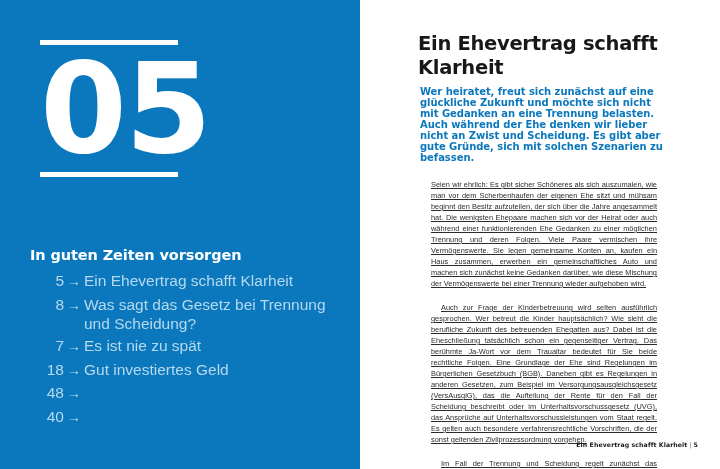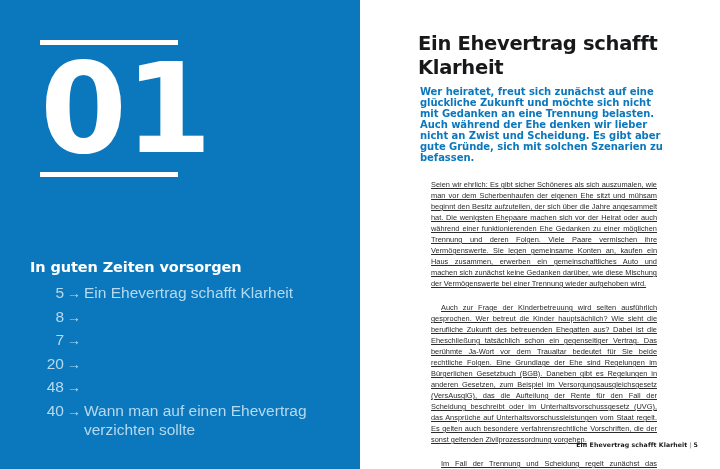--- a/index.html
+++ b/index.html
@@ -63,21 +63,21 @@
     position: absolute;
     left: 30px;
     top: 243px;
     width: 310px;
   }
   .toc-title {
     font-family: "DejaVu Sans", sans-serif;
     font-weight: 700;
     font-size: 14.5px;
     color: #ffffff;
-    margin: 16px 0 8px 0;
+    margin: 4px 0 8px 0;
     letter-spacing: -0.1px;
   }
   .toc-list {
     list-style: none;
     margin: 0;
     padding: 0;
   }
   .toc-row {
     display: flex;
     align-items: baseline;
@@ -183,52 +183,54 @@
 </style>
 </head>
 <body>
 
 <div class="spread">
 
   <div class="page-left">
 
     <div class="chapter-block">
       <div class="rule"></div>
-      <div class="chapter-number">01</div>
+      <div class="chapter-number">05</div>
       <div class="rule rule-bottom"></div>
     </div>
 
     <div class="toc">
       <div class="toc-title">In guten Zeiten vorsorgen</div>
       <ul class="toc-list">
         <li class="toc-row">
           <span class="toc-num">5</span>
           <span class="toc-arrow">→</span>
           <span class="toc-label">Ein Ehevertrag schafft Klarheit</span>
         </li>
         <li class="toc-row">
           <span class="toc-num">8</span>
           <span class="toc-arrow">→</span>
+          <span class="toc-label">Was sagt das Gesetz bei Trennung und Scheidung?</span>
         </li>
         <li class="toc-row">
           <span class="toc-num">7</span>
           <span class="toc-arrow">→</span>
-        </li>
-        <li class="toc-row">
-          <span class="toc-num">20</span>
-          <span class="toc-arrow">→</span>
+          <span class="toc-label">Es ist nie zu spät</span>
+        </li>
+        <li class="toc-row">
+          <span class="toc-num">18</span>
+          <span class="toc-arrow">→</span>
+          <span class="toc-label">Gut investiertes Geld</span>
         </li>
         <li class="toc-row">
           <span class="toc-num">48</span>
           <span class="toc-arrow">→</span>
         </li>
         <li class="toc-row">
           <span class="toc-num">40</span>
           <span class="toc-arrow">→</span>
-          <span class="toc-label">Wann man auf einen Ehevertrag verzichten sollte</span>
         </li>
       </ul>
     </div>
 
   </div>
 
   <div class="page-right">
 
     <h1 class="article-title">Ein Ehevertrag schafft Klarheit</h1>
 

